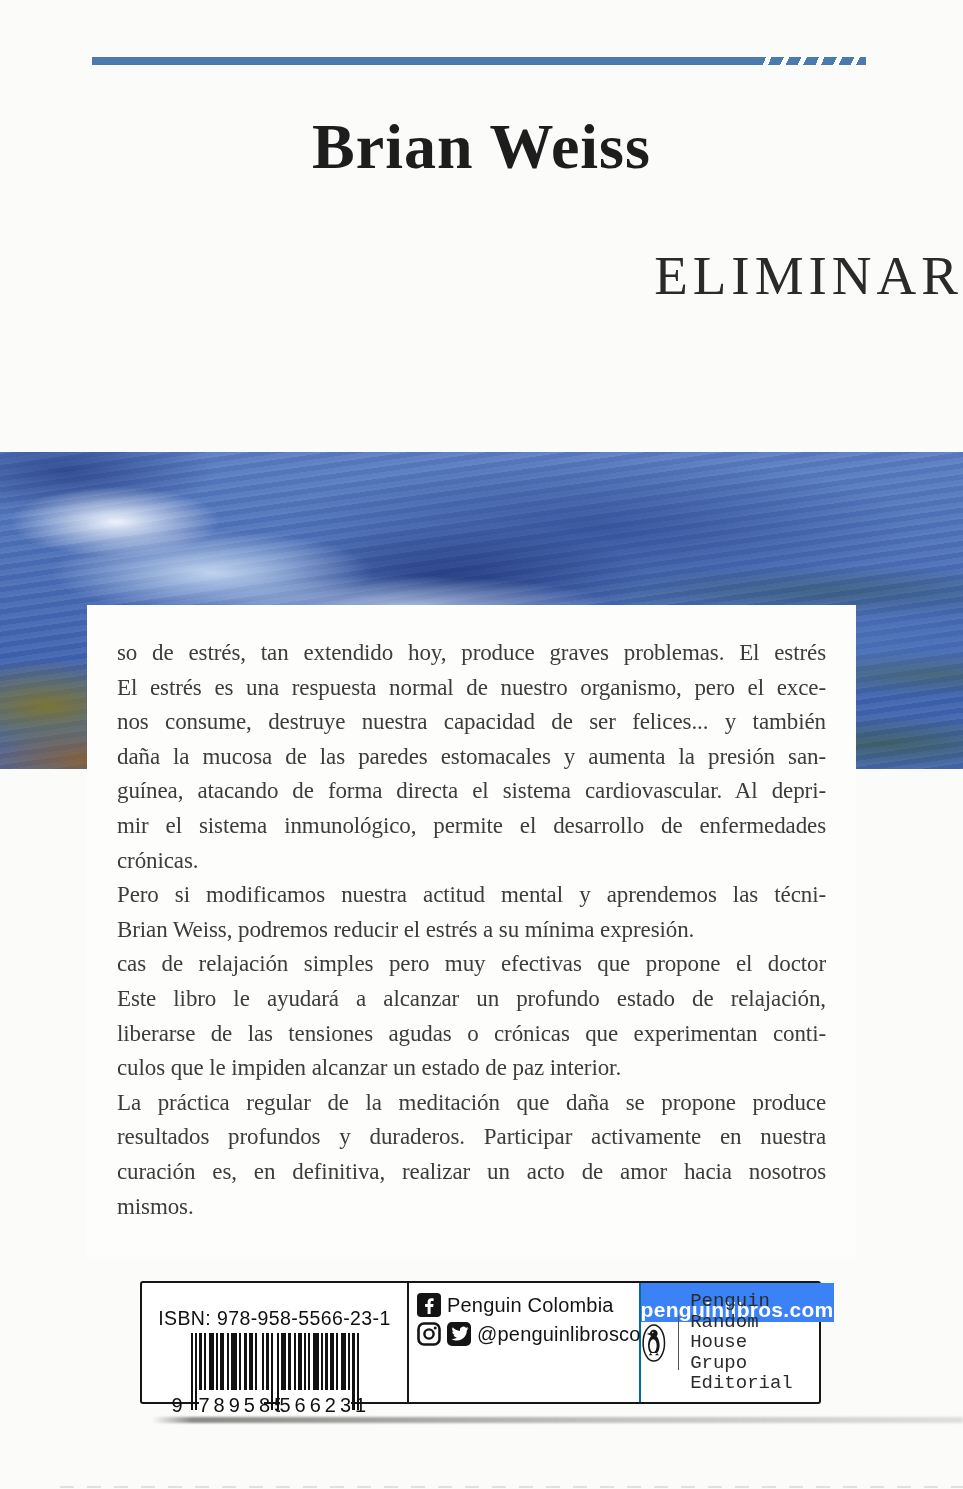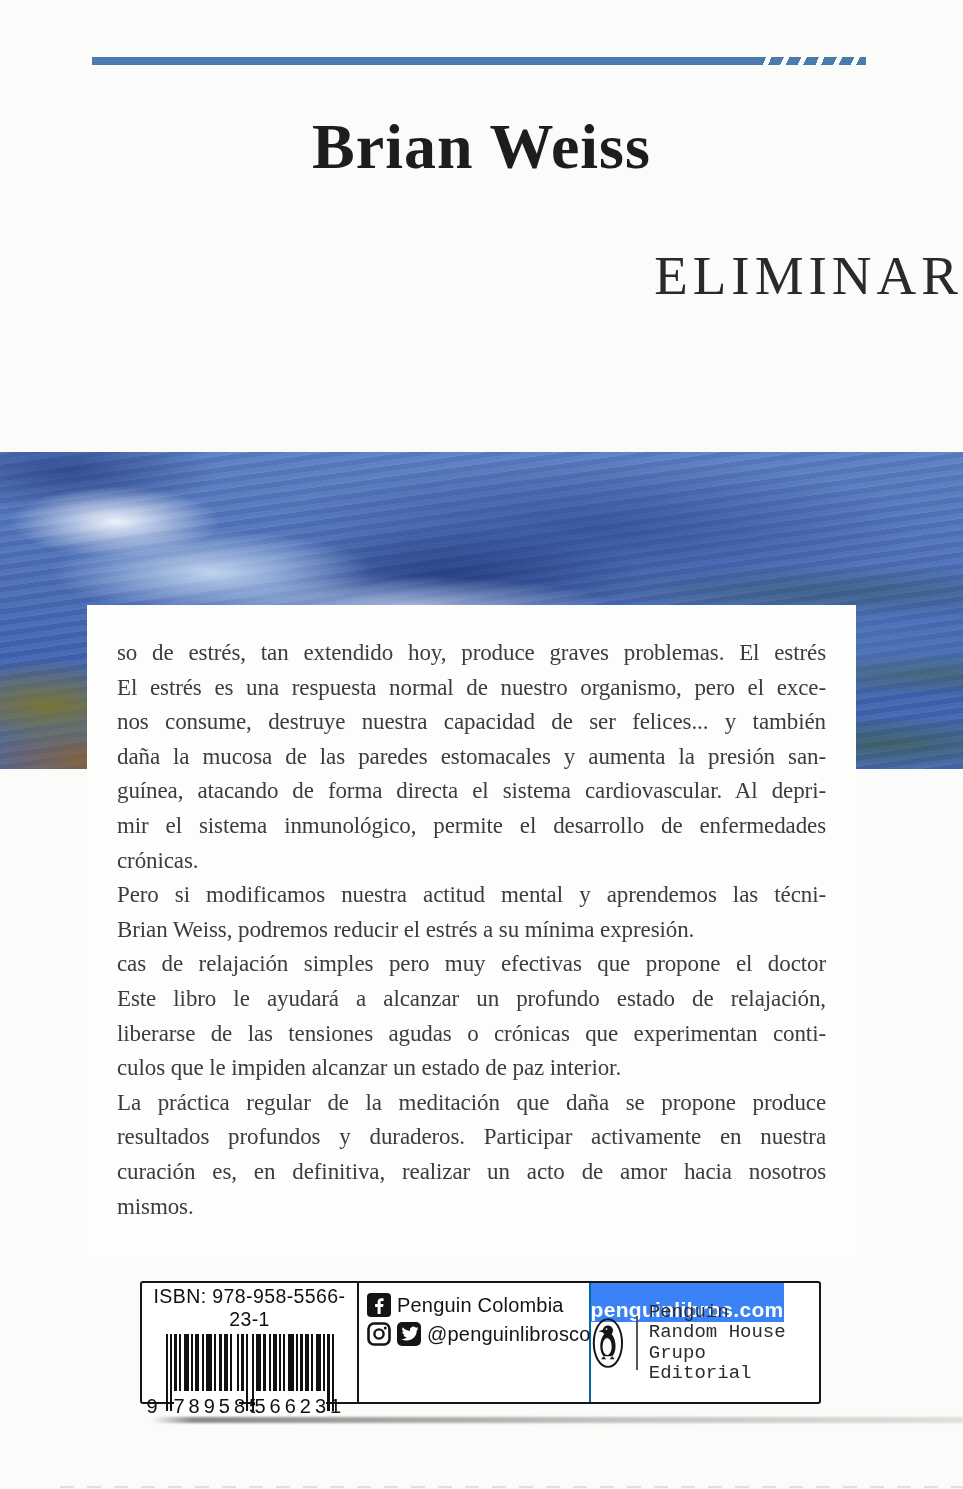--- a/index.html
+++ b/index.html
@@ -40,21 +40,21 @@
   .panel{position:absolute;left:87px;top:605px;width:769px;height:652px;background:#fdfdfc;}
   .body-text{padding:31px 30px 0 30px;font-size:23px;line-height:34.6px;color:#3c3c3c;
     letter-spacing:-0.1px;}
   .body-text .line{text-align:justify;text-align-last:justify;height:34.6px;white-space:nowrap;}
   .body-text .line.end{text-align-last:left;}
 
   
   .bar{position:absolute;left:140px;top:1281px;width:681px;height:123px;background:#fff;
     border:2px solid #161616;border-radius:3px;display:flex;box-sizing:border-box;
     font-family:"Liberation Sans",sans-serif;}
-  .col1{width:215px;box-sizing:border-box;padding-top:2px;text-align:center;}
+  .col1{width:265px;box-sizing:border-box;padding-top:24px;text-align:center;}
   .isbn{font-size:19.5px;color:#101010;letter-spacing:.4px;}
   .barcode{position:relative;height:80px;margin:3px auto 0;display:flex;align-items:flex-start;}
   .barcode i{display:block;height:57px;}
   .barcode i.bbar{background:#111;}
   .barcode i.bbar.long{height:77px;}
   .bcnum{position:absolute;bottom:-2px;font-size:20px;letter-spacing:4px;color:#101010;
     background:#fff;text-align:center;line-height:20px;}
   .bc9{left:-19px;background:transparent;letter-spacing:0;}
   .col2{width:234px;border-left:2px solid #161616;border-right:2px solid #0369a1;
     box-sizing:border-box;display:flex;flex-direction:row;}

